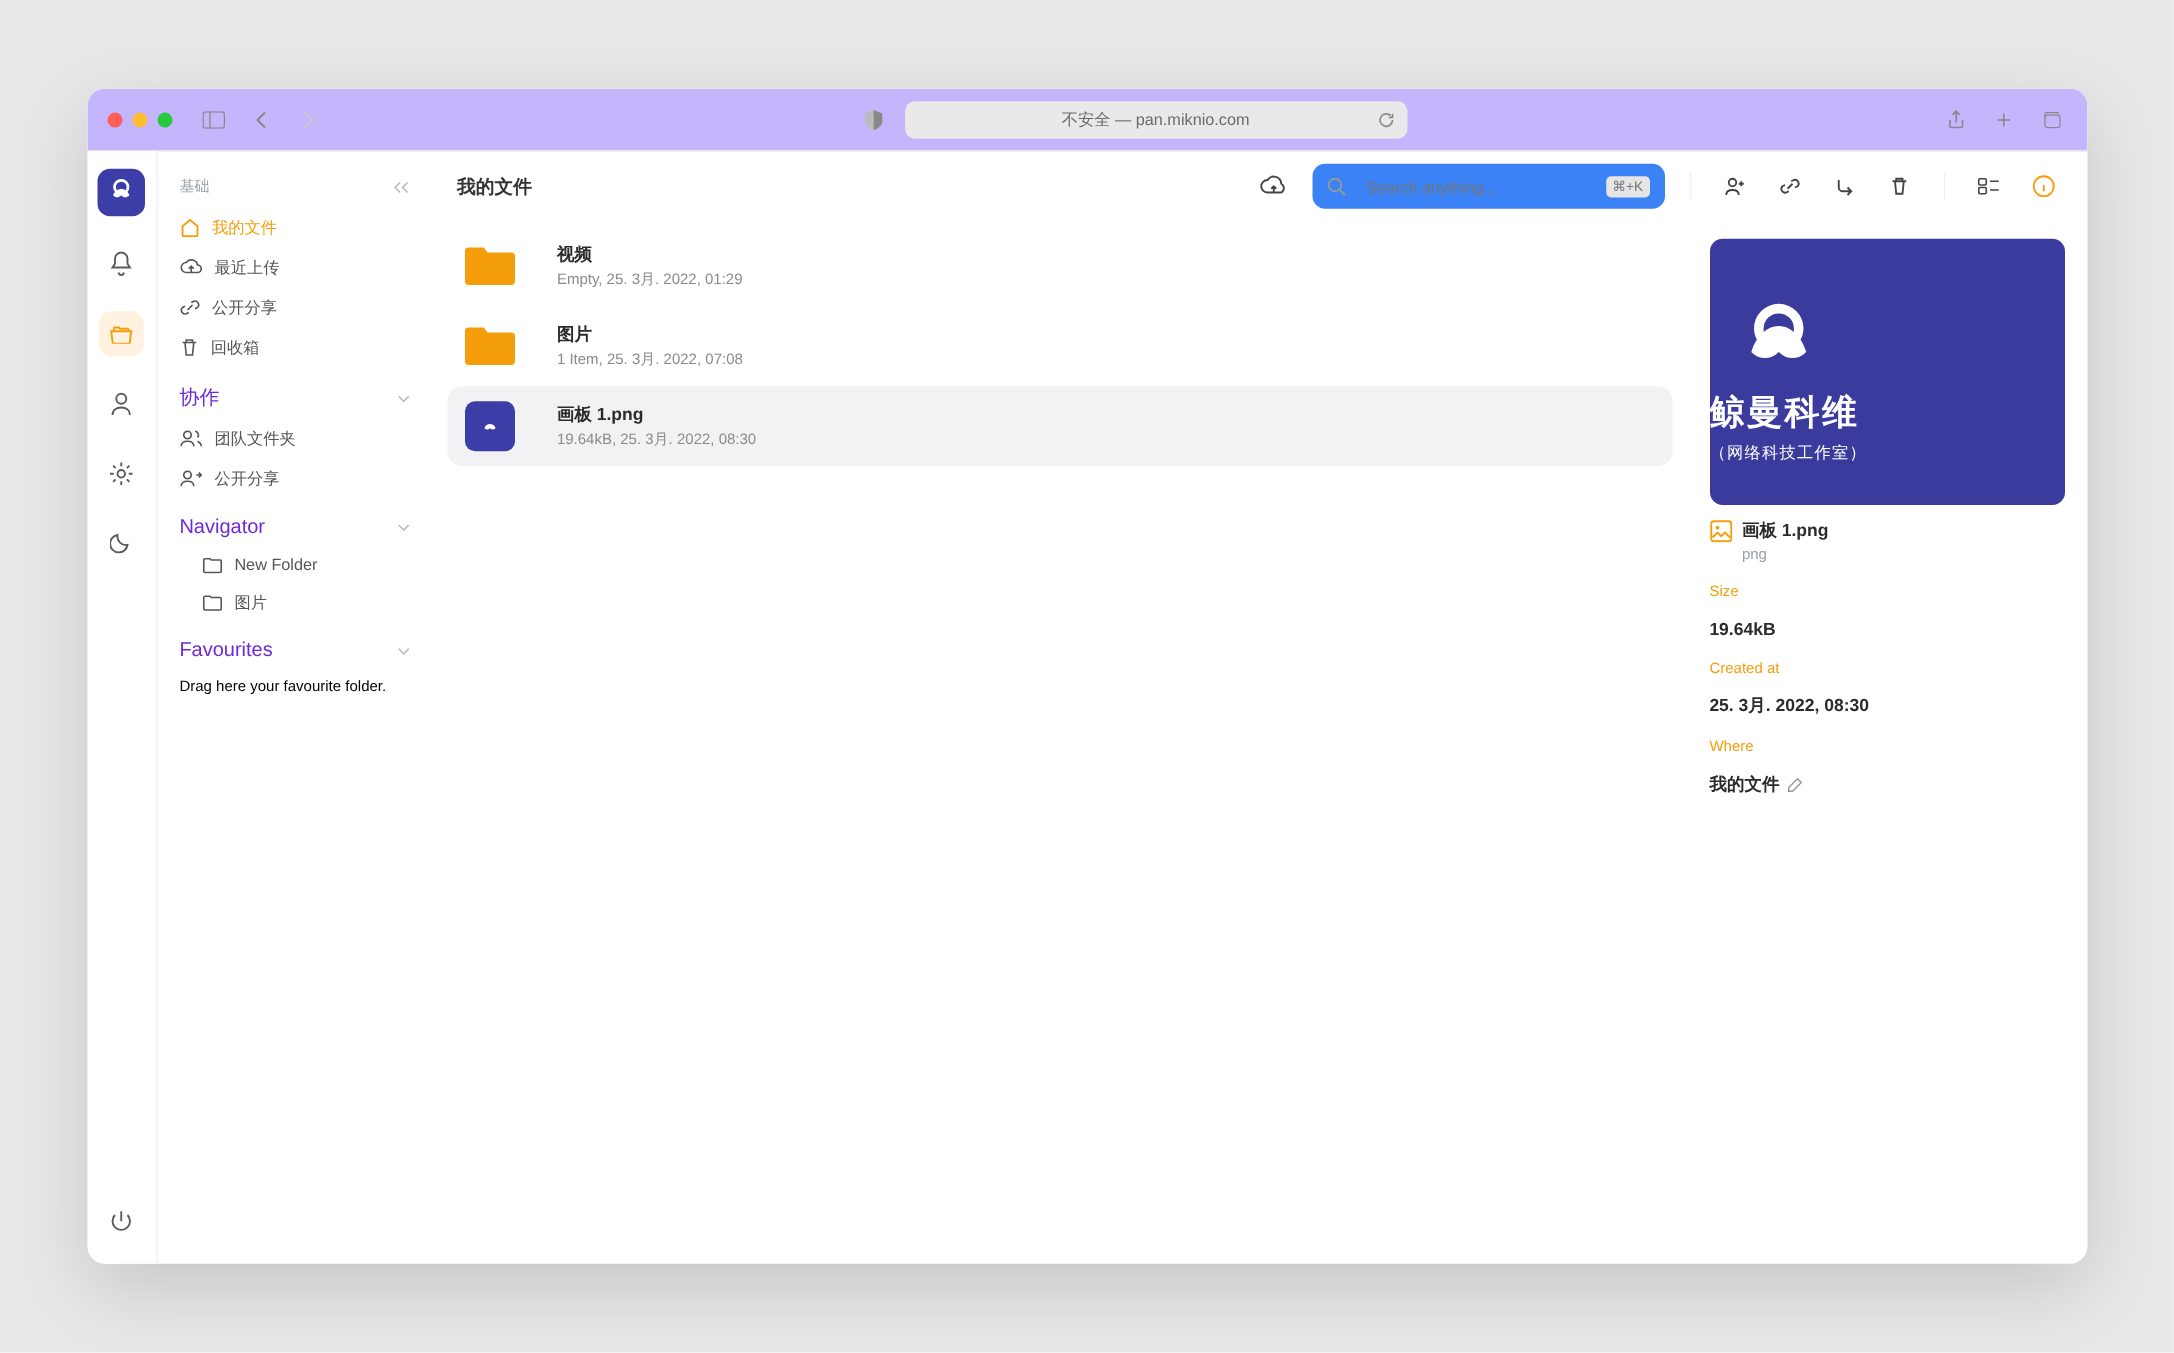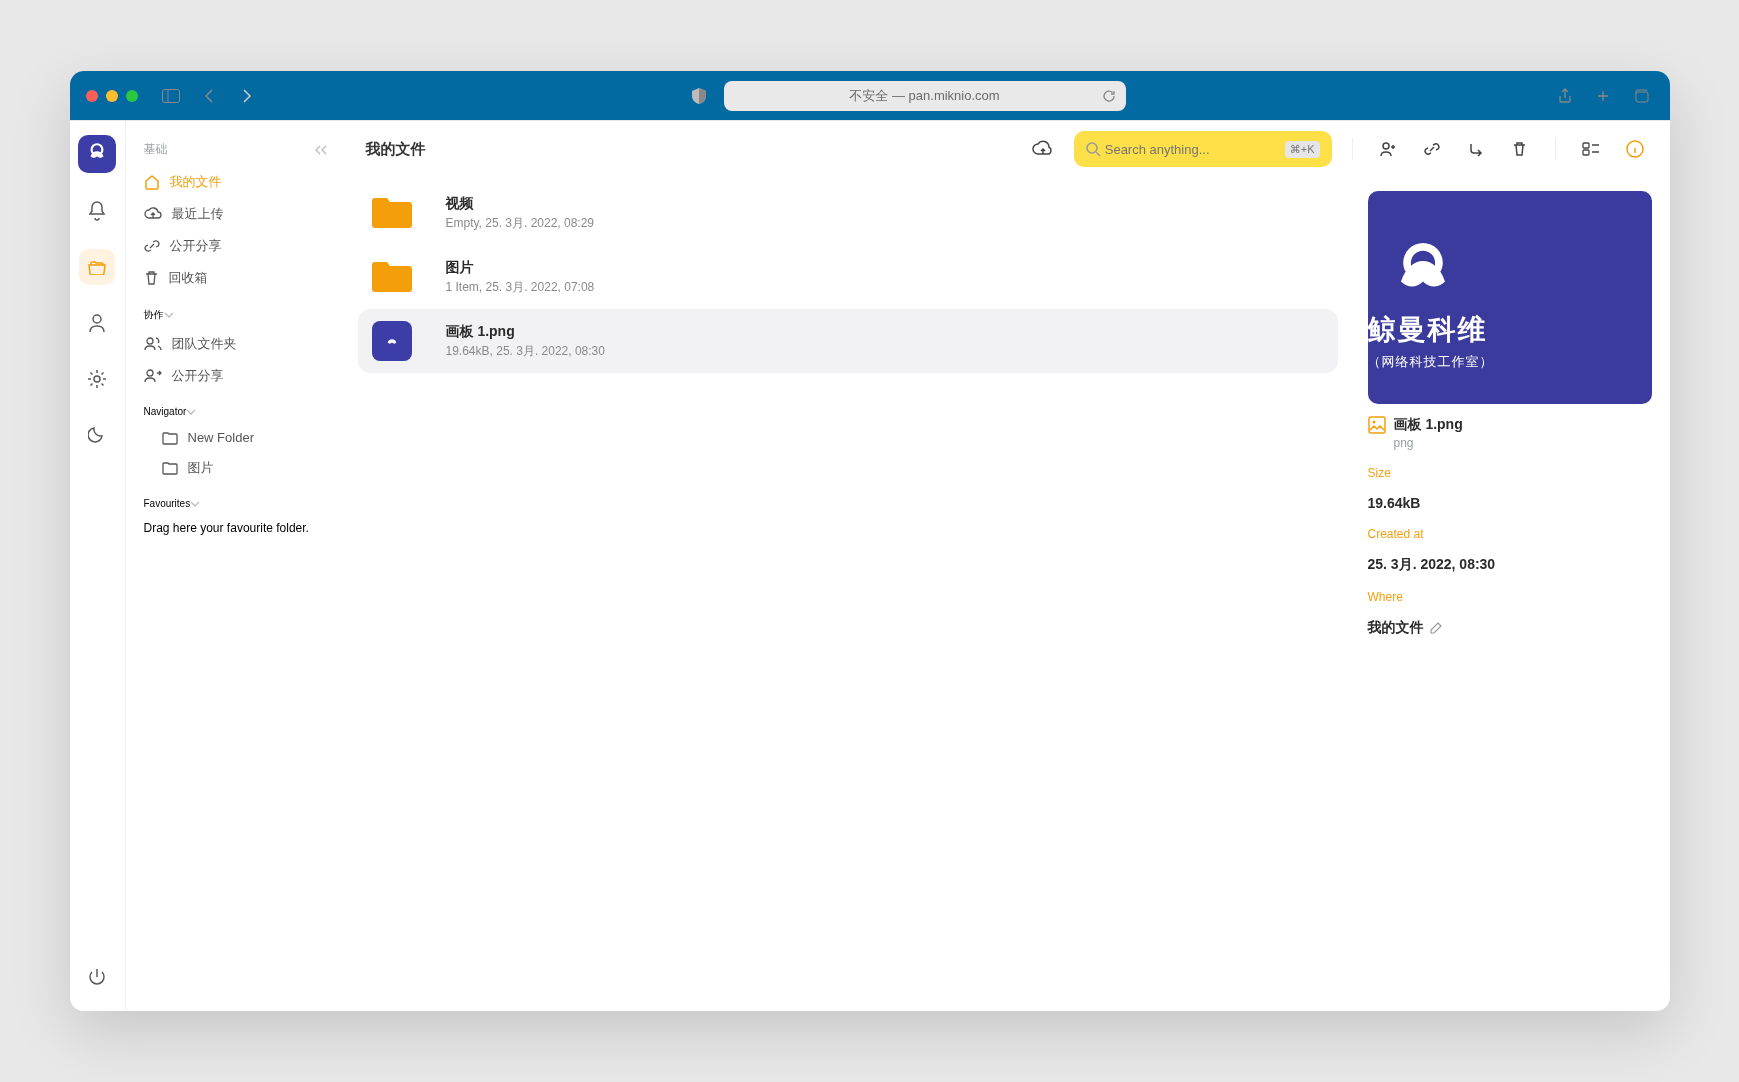--- a/index.html
+++ b/index.html
@@ -1,21 +1,21 @@
 <!DOCTYPE html>
 <html><head>
 <meta charset="utf-8">
 <style>
 * { margin:0; padding:0; box-sizing:border-box; font-family:-apple-system,BlinkMacSystemFont,"Segoe UI",sans-serif; }
 body { background:#e8e8e8; width:1739px; height:1082px; display:flex; align-items:center; justify-content:center; }
 
 .window { width:1600px; height:940px; background:#fff; border-radius:14px; box-shadow:0 20px 60px rgba(0,0,0,.15); overflow:hidden; display:flex; flex-direction:column; }
 
 
-.chrome { height:50px; background:#0369a1; display:flex; align-items:center; padding:0 16px; gap:12px; border-bottom:1px solid #e5e5e5; }
+.chrome { height:50px; background:#c4b5fd; display:flex; align-items:center; padding:0 16px; gap:12px; border-bottom:1px solid #e5e5e5; }
 .traffic { display:flex; gap:8px; margin-right:8px; }
 .dot { width:12px; height:12px; border-radius:50%; }
 .dot.r{background:#ff5f57}.dot.y{background:#febc2e}.dot.g{background:#28c840}
 .chbtn{width:26px;height:26px;display:flex;align-items:center;justify-content:center;color:#7a7a7a;border-radius:6px;}
 .url{flex:1;max-width:620px;margin:0 auto;height:30px;background:#e9e9e9;border-radius:8px;display:flex;align-items:center;justify-content:center;font-size:13px;color:#6b6b6b;position:relative;}
 .url .reload{position:absolute;right:10px;color:#888}
 .sp{flex:1}
 
 
 .app{flex:1;display:flex;min-height:0}
@@ -25,31 +25,31 @@
 .rail .logo{width:38px;height:38px;background:#3d3da8;border-radius:10px;display:flex;align-items:center;justify-content:center;color:#fff;font-size:10px;text-align:center;line-height:1.1}
 .rail-ic{width:36px;height:36px;display:flex;align-items:center;justify-content:center;border-radius:10px;color:#5a5a5a}
 .rail-ic.active{background:#fff2e0;color:#f59e0b}
 .rail .bottom{margin-top:auto;margin-bottom:16px}
 
 
 .nav{width:220px;padding:16px 10px;display:flex;flex-direction:column;font-size:13px;color:#666}
 .nav-head{display:flex;align-items:center;justify-content:space-between;color:#9aa0a6;font-size:12px;padding:4px 8px 8px}
 .nav-item{display:flex;align-items:center;gap:10px;padding:7px 8px;border-radius:8px;color:#555;cursor:pointer}
 .nav-item.active{color:#f59e0b}
-.nav-sec{color:#000000;font-size:10px;padding:14px 8px 6px;display:flex;justify-content:flex-start;align-items:center}
+.nav-sec{color:#6d28d9;font-size:16px;padding:14px 8px 6px;display:flex;justify-content:space-between;align-items:center}
 .nav-tree{padding-left:18px}
 .fav-hint{color:#000000;font-size:12px;padding:6px 8px}
 
 
 .content{flex:1;display:flex;flex-direction:column;min-width:0}
 .topbar{height:56px;display:flex;align-items:center;padding:0 20px;gap:14px}
 .title{font-weight:600;font-size:15px;color:#333}
 .tsp{flex:1}
 .sync{width:34px;height:34px;display:flex;align-items:center;justify-content:center;color:#444;border-radius:8px}
-.search{display:flex;align-items:center;background:#fde047;border-radius:10px;height:36px;padding:0 12px;gap:4px;color:#8a8a8a;min-width:230px}
+.search{display:flex;align-items:center;background:#3b82f6;border-radius:10px;height:36px;padding:0 12px;gap:16px;color:#8a8a8a;min-width:230px}
 .search input{border:none;background:transparent;outline:none;font-size:13px;flex:1;color:#333}
 .kbd{font-size:11px;background:#e5e5e5;border-radius:4px;padding:2px 5px;color:#777}
 .tbtn{width:30px;height:30px;display:flex;align-items:center;justify-content:center;color:#444;border-radius:6px}
 .tbtn.active{color:#f59e0b}
 .sep{width:1px;height:22px;background:#eee;margin:0 6px}
 
 .list{padding:4px 12px;flex:1;overflow:auto}
 .row{display:flex;align-items:center;gap:32px;padding:10px 12px;border-radius:12px}
 .row.sel{background:#f2f2f4}
 .fic{width:44px;height:44px;display:flex;align-items:center;justify-content:center}
@@ -347,21 +347,21 @@
         <div class="list">
 
           <div class="row">
             <div class="fic">
               <svg class="folder-svg" width="44" height="36" viewBox="0 0 44 36">
                   <path d="M2 6a3 3 0 013-3h12l3 4h19a3 3 0 013 3v20a3 3 0 01-3 3H5a3 3 0 01-3-3V6z"></path>
                 </svg>
             </div>
             <div>
               <div class="fname">视频</div>
-              <div class="fmeta">Empty, 25. 3月. 2022, 08:29</div>
+              <div class="fmeta">Empty, 25. 3月. 2022, 01:29</div>
             </div>
           </div>
 
           <div class="row">
             <div class="fic">
               <svg class="folder-svg" width="44" height="36" viewBox="0 0 44 36">
                   <path d="M2 6a3 3 0 013-3h12l3 4h19a3 3 0 013 3v20a3 3 0 01-3 3H5a3 3 0 01-3-3V6z"></path>
                 </svg>
             </div>
             <div>

